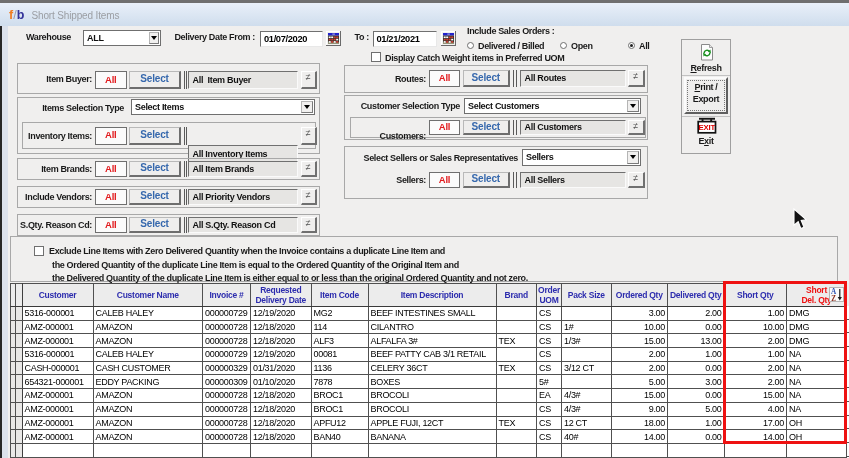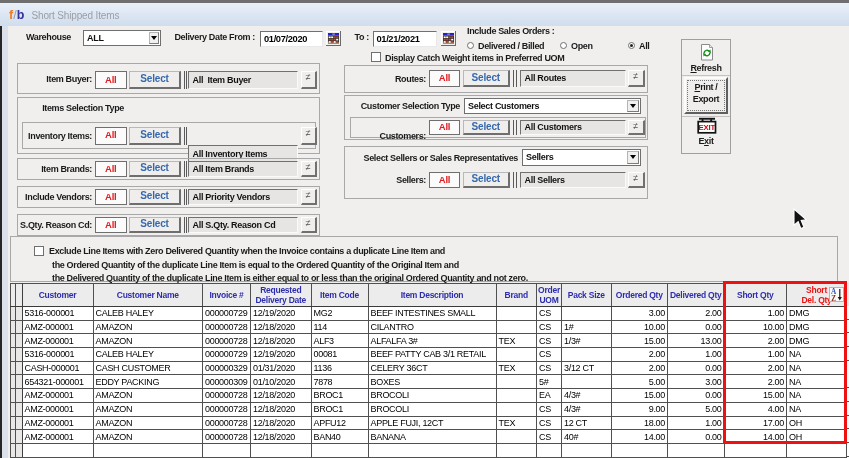--- a/index.html
+++ b/index.html
@@ -168,20 +168,24 @@
   <div class="selbtn" style="left:129px;top:70.5px;width:52px;height:18px;line-height:14px;">Select</div>
   <div class="sep" style="left:183.5px;top:70.5px;height:18px;"></div>
   <div class="sep" style="left:186px;top:70.5px;height:18px;"></div>
   <div class="fld" style="left:187.5px;top:70.5px;width:110.5px;height:18px;">
       <span>All&nbsp; Item Buyer</span>
     </div>
   <div class="hash" style="left:301px;top:70.5px;width:15.5px;height:18px;">≠</div>
 
   <div class="gbox" style="left:17px;top:96.5px;width:303px;height:57.5px;"></div>
   <div class="lbl lblr" style="left:0px;top:103px;width:124px;">Items Selection Type</div>
+  <div class="combo" style="left:131px;top:98.5px;width:184px;height:16.5px;">
+    <span class="txt">Select Items</span>
+      <span class="dd"></span>
+  </div>
   <div class="gbox" style="left:22px;top:122px;width:294px;height:27px;"></div>
   <div class="lbl lblr" style="left:0px;top:131px;width:92px;">Inventory Items:</div>
   <div class="allbtn" style="left:95px;top:127px;width:31.5px;height:17.5px;line-height:14.5px;">All</div>
   <div class="selbtn" style="left:129px;top:127px;width:52px;height:17.5px;line-height:13.5px;">Select</div>
   <div class="sep" style="left:183.5px;top:127px;height:17.5px;"></div>
   <div class="sep" style="left:186px;top:127px;height:17.5px;"></div>
   <div class="fld" style="left:187.5px;top:145px;width:110.5px;height:17.5px;text-decoration:underline;">
       <span>All Inventory Items</span>
     </div>
   <div class="hash" style="left:301px;top:127px;width:15.5px;height:17.5px;">≠</div>

